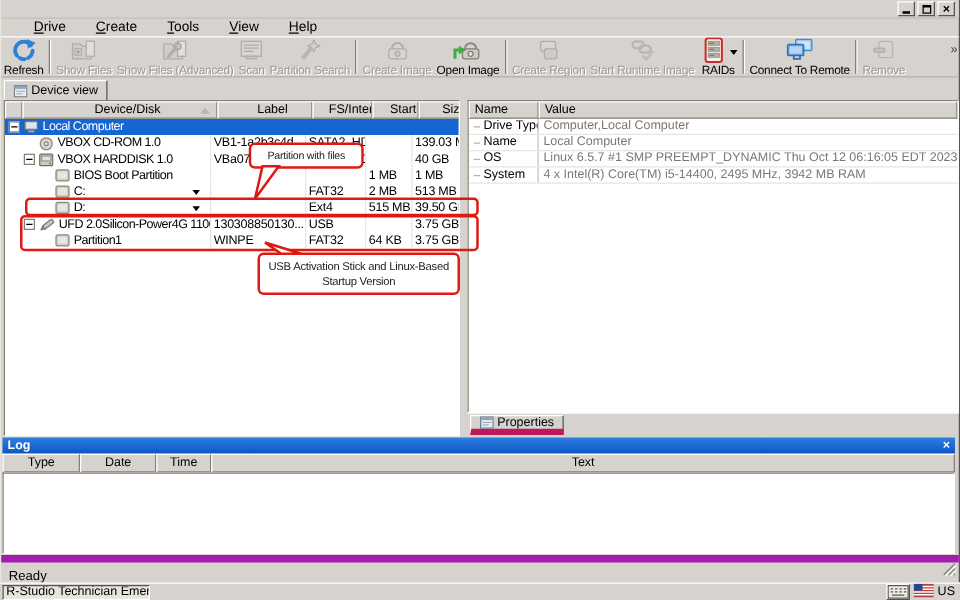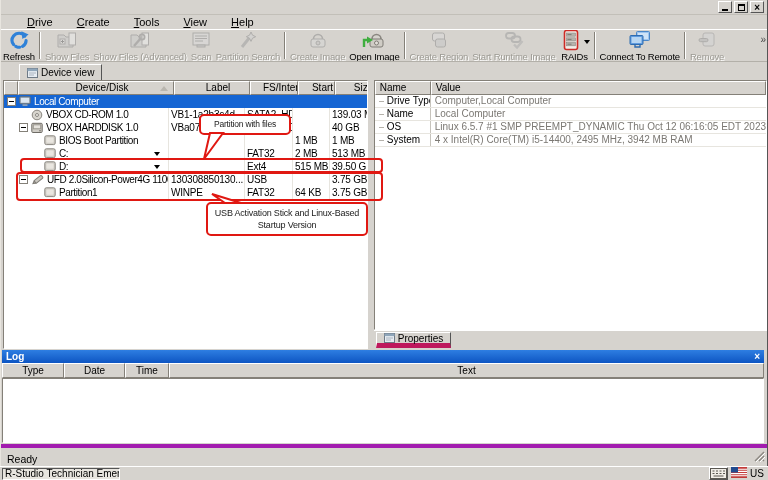--- a/index.html
+++ b/index.html
@@ -39,21 +39,21 @@
   .tb-iconrow { height:20px; display:flex; align-items:center; gap:2px; }
   .tb-label { font-size:9.5px; letter-spacing:-0.2px; }
   .tb-btn.disabled .tb-label { color:#9c9a93; text-shadow:1px 1px 0 #fff; }
   .tb-btn.disabled .tb-icon svg { filter:grayscale(1) opacity(.55); }
   .tb-sep { width:2px; margin:2px 2px; border-left:1px solid #848078; border-right:1px solid #fff; }
   .tb-caret { width:0; height:0; border-left:3px solid transparent; border-right:3px solid transparent;
               border-top:4px solid #000; margin-top:2px; }
   .tb-chevron { align-self:flex-start; margin:4px 1px 0 auto; font-size:10px; color:#444; }
 
   
-  .tabbar { position:absolute; left:0; top:62px; width:100%; height:18px; padding-left:18px; }
+  .tabbar { position:absolute; left:0; top:62px; width:100%; height:18px; padding-left:2px; }
   .tab { display:inline-flex; align-items:center; gap:3px; height:16px; margin-top:2px;
          padding:0 7px; background:#d6d3ce; font-size:10px;
          border-top:1px solid #fff; border-left:1px solid #fff; border-right:1px solid #555; }
   .tab-icon { display:inline-flex; }
 
   
   .main { position:absolute; left:2px; top:80px; width:764px; height:269px; display:flex; }
   .left-panel { width:381px; height:269px; background:#fff; position:relative; overflow:hidden; }
   .vsplit { width:6px; }
   .right-wrap { flex:1; display:flex; flex-direction:column; }
@@ -108,21 +108,21 @@
   .log-x { margin-left:auto; font-weight:bold; font-size:10px; line-height:10px; }
   .log-header { display:flex; height:15px; background:#d6d3ce; }
   .log-hcell { height:15px; text-align:center; font-size:10px; line-height:13px; flex-shrink:0;
                border-top:1px solid #fff; border-left:1px solid #fff;
                border-right:1px solid #848078; border-bottom:1px solid #848078; }
   .log-hcell.flexcell { flex:1; }
   .log-body { flex:1; background:#fff; border:1px solid; border-color:#848078 #fff #fff #848078; }
 
   
   .statusbar { position:absolute; left:0; top:444px; width:100%; height:22px;
-               border-top:4px solid #a21caf; font-size:10.5px;padding-left:33px; }
+               border-top:6px solid #a21caf; font-size:10.5px;padding-left:33px; }
   .status-text { position:absolute; left:6px; top:5px; }
   .grip { position:absolute; right:2px; bottom:2px; }
 
   
   .taskbar { position:absolute; left:0; top:466px; width:768px; height:14px; background:#d6d3ce;
              border-top:1px solid #fff; display:flex; align-items:center; }
   .task-btn { width:118px; height:12px; margin-left:2px; background:#e8e5df;
               border:1px solid; border-color:#555 #fff #fff #555;
               font-size:10px; line-height:10px; padding:0 2px; white-space:nowrap; overflow:hidden; }
   .tray { margin-left:auto; display:flex; align-items:center; gap:3px; padding-right:4px; }

